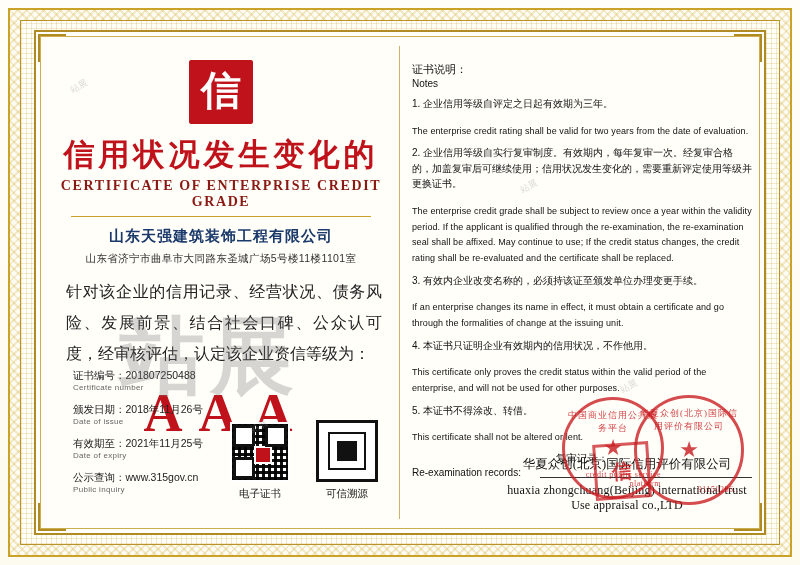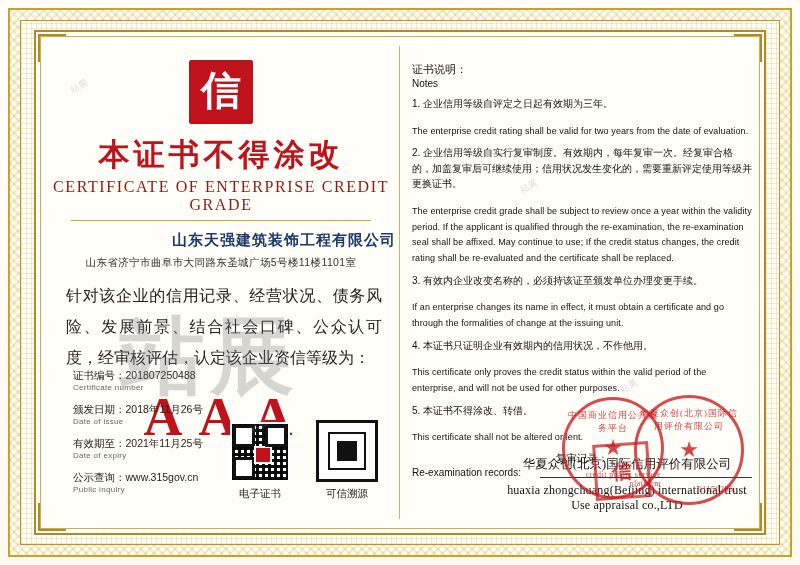--- a/index.html
+++ b/index.html
@@ -70,31 +70,31 @@
     box-shadow:inset 0 0 0 3px #c0121a;
   }
   .seal-logo span{display:block;transform:translateY(-1px);}
   .title-cn{
     font-family:"Liberation Serif", serif;
     font-size:31px;font-weight:bold;letter-spacing:4px;
     color:#c0121a;
     margin:6px 0 2px 0;
   }
   .title-en{
-    font-size:16px;letter-spacing:1.6px;color:#8c1a14;
-    font-family:"Liberation Serif", serif;
+    font-size:14px;letter-spacing:1.6px;color:#8c1a14;
+    font-family:"Liberation Serif", serif;
+    font-weight:bold;
   }
   .rule{
     width:300px;height:1px;background:#c9a227;margin:6px auto 10px auto;
   }
   .company{
     font-family:"Liberation Serif", serif;
     font-size:15px;font-weight:bold;color:#1b3a6b;letter-spacing:1px;
     margin-bottom:6px;
-    text-align:right;
   }
   .address{
     font-size:10.5px;color:#333;letter-spacing:.4px;margin-bottom:10px;
   }
   .body-text{
     font-size:16px;color:#222;line-height:1.95;text-align:justify;
     margin:0 14px 0 20px;
     text-align-last:left;
   }
   .body-text p{margin:0;}
@@ -223,21 +223,21 @@
   <div class="corner tl"></div>
   <div class="corner tr"></div>
   <div class="corner bl"></div>
   <div class="corner br"></div>
   <div class="divider"></div>
 
   <div class="left">
     <div class="seal-logo">
       <span>信</span>
     </div>
-    <div class="title-cn">本证书不得涂改</div>
+    <div class="title-cn">信用状况发生变化的</div>
     <div class="title-en">CERTIFICATE OF ENTERPRISE CREDIT GRADE</div>
     <div class="rule"></div>
     <div class="company">山东天强建筑装饰工程有限公司</div>
     <div class="address">山东省济宁市曲阜市大同路东圣城广场5号楼11楼1101室</div>
     <div class="body-text">
       <p>针对该企业的信用记录、经营状况、债务风险、发展前景、结合社会口碑、公众认可度，经审核评估，认定该企业资信等级为：</p>
     </div>
     <div class="grade">AAA</div>
 
     <div class="fields">

